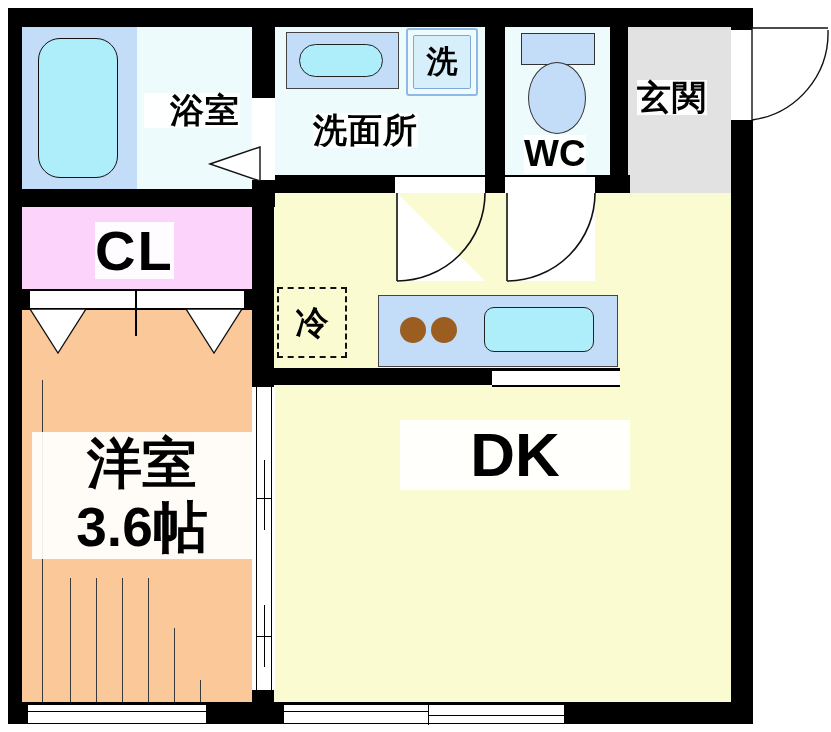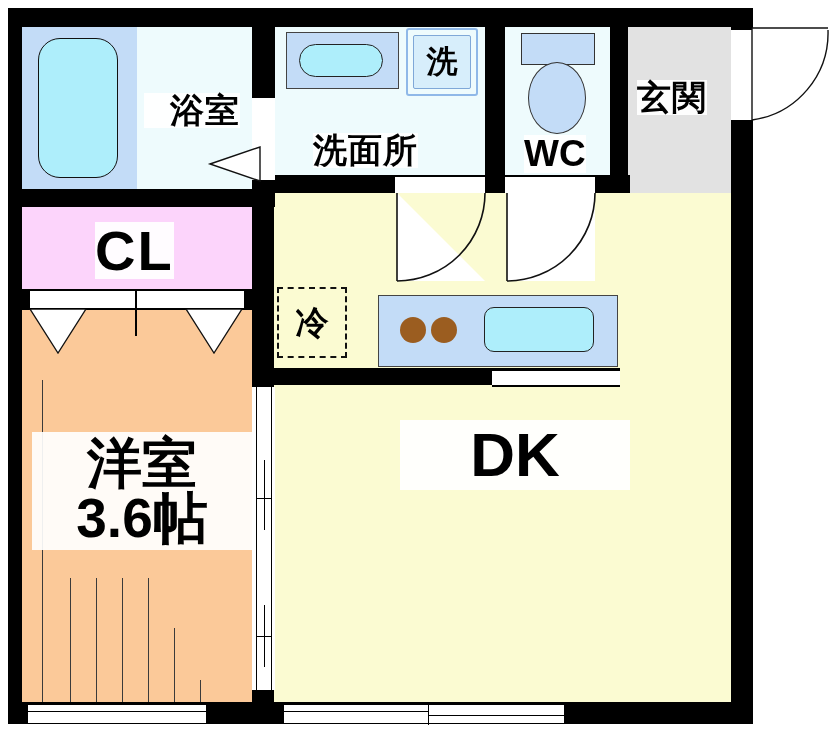--- a/index.html
+++ b/index.html
@@ -95,21 +95,21 @@
     position: absolute;
     color: #000;
     font-weight: bold;
     font-family: "Liberation Sans", sans-serif;
     white-space: nowrap;
     background: rgba(255,255,255,0.92);
     line-height: 1.02;
     text-align: center;
   }
   .lbl-yokushitsu { font-size: 34px; letter-spacing: 1px; }
-  .lbl-senmenjo   { font-size: 34px; letter-spacing: 1px; margin-top: 20px; }
+  .lbl-senmenjo   { font-size: 34px; letter-spacing: 1px; }
   .lbl-wc         { font-size: 37px; letter-spacing: 0px; }
   .lbl-genkan     { font-size: 34px; letter-spacing: 1px; }
   .lbl-cl         { font-size: 56px; letter-spacing: 2px; }
   .lbl-sen        { font-size: 31px; background: transparent; }
   .lbl-rei        { font-size: 33px; background: transparent; }
   .lbl-room       { font-size: 55px; line-height: 1.0; }
   .lbl-dk         { font-size: 62px; line-height: 1.0; }
 
   
   .swing { position: absolute; overflow: visible; }
@@ -258,20 +258,20 @@
   <span class="lbl lbl-senmenjo" style="left:313px; top:113px;">洗面所</span>
 
   <span class="lbl lbl-wc" style="left:524px; top:135px;">WC</span>
 
   <span class="lbl lbl-genkan" style="left:637px; top:80px;">玄関</span>
 
   <span class="lbl lbl-cl" style="left:95px; top:222px;">CL</span>
 
   <div class="lbl" style="left:32px; top:432px; width:200px; padding:4px 10px;">
     <div class="lbl-room" style="background:transparent;">洋室</div>
-    <div class="lbl-room" style="background:transparent;">3.6帖</div>
+    <div class="lbl-room" style="background:transparent;margin-top:9px;">3.6帖</div>
   </div>
 
   <div class="lbl" style="left:400px; top:420px; width:228px; padding:4px 1px;">
     <div class="lbl-dk" style="background:transparent;">DK</div>
   </div>
 
 </div>
 
 </body></html>

